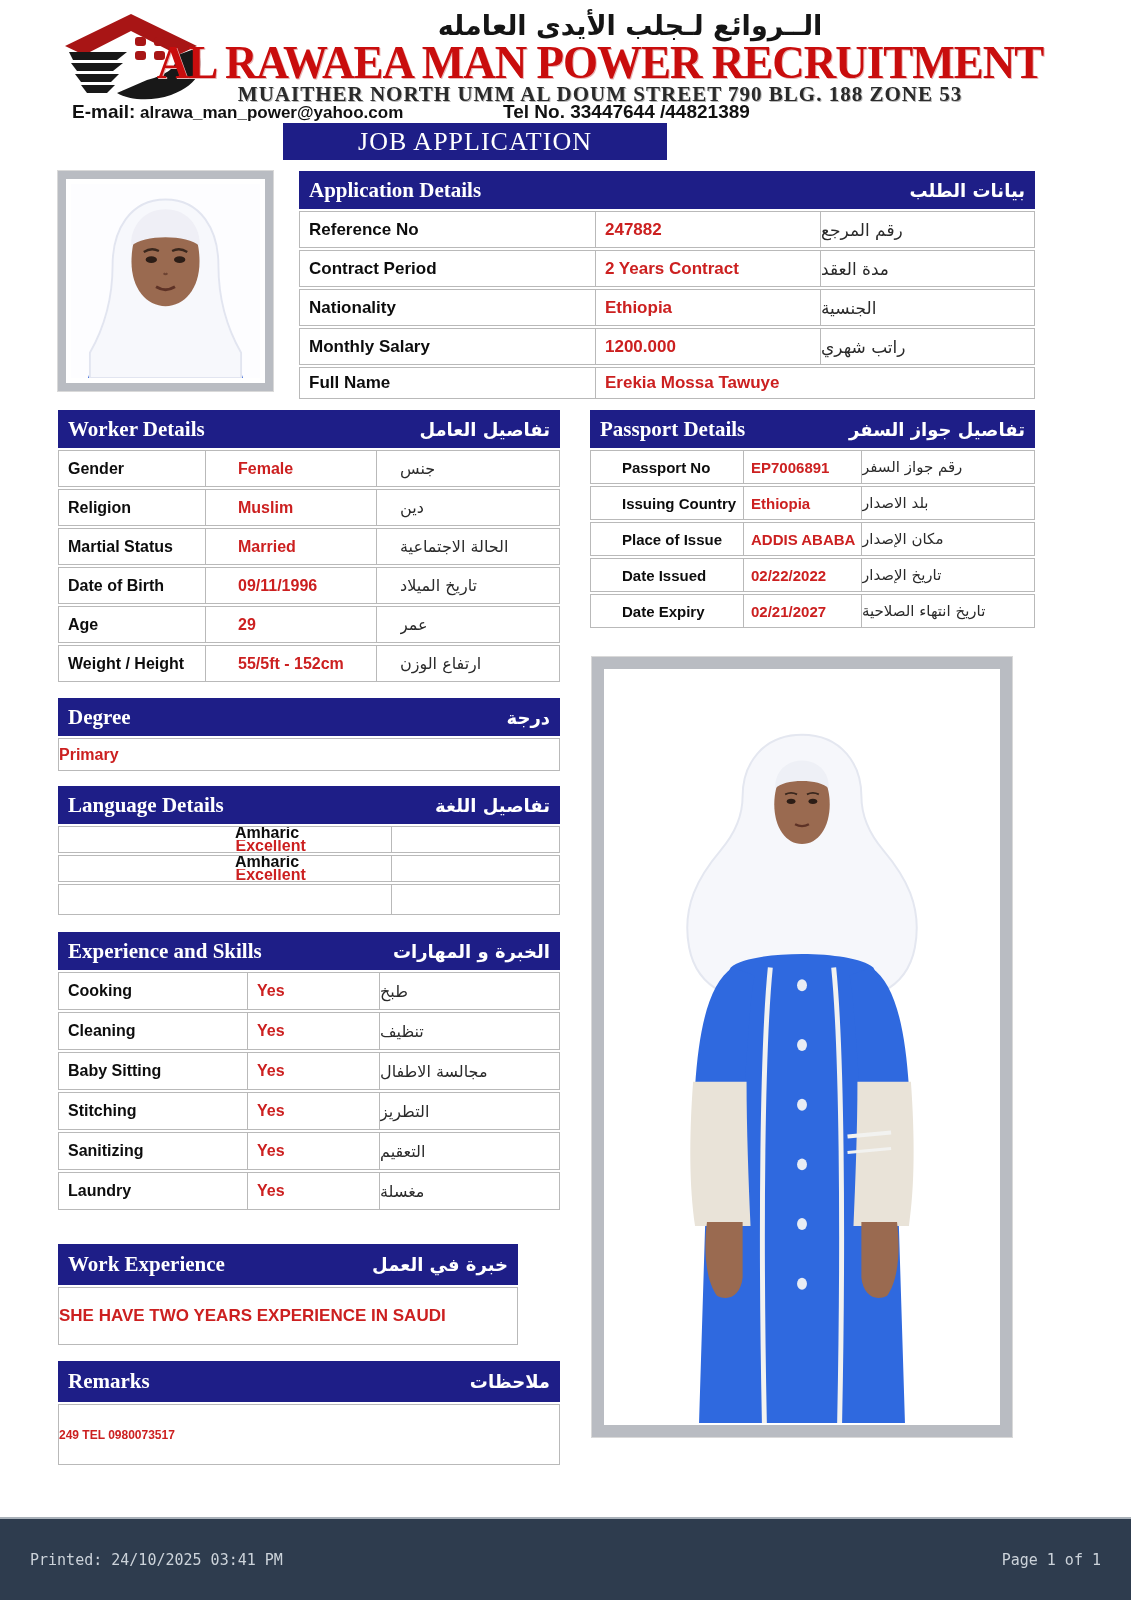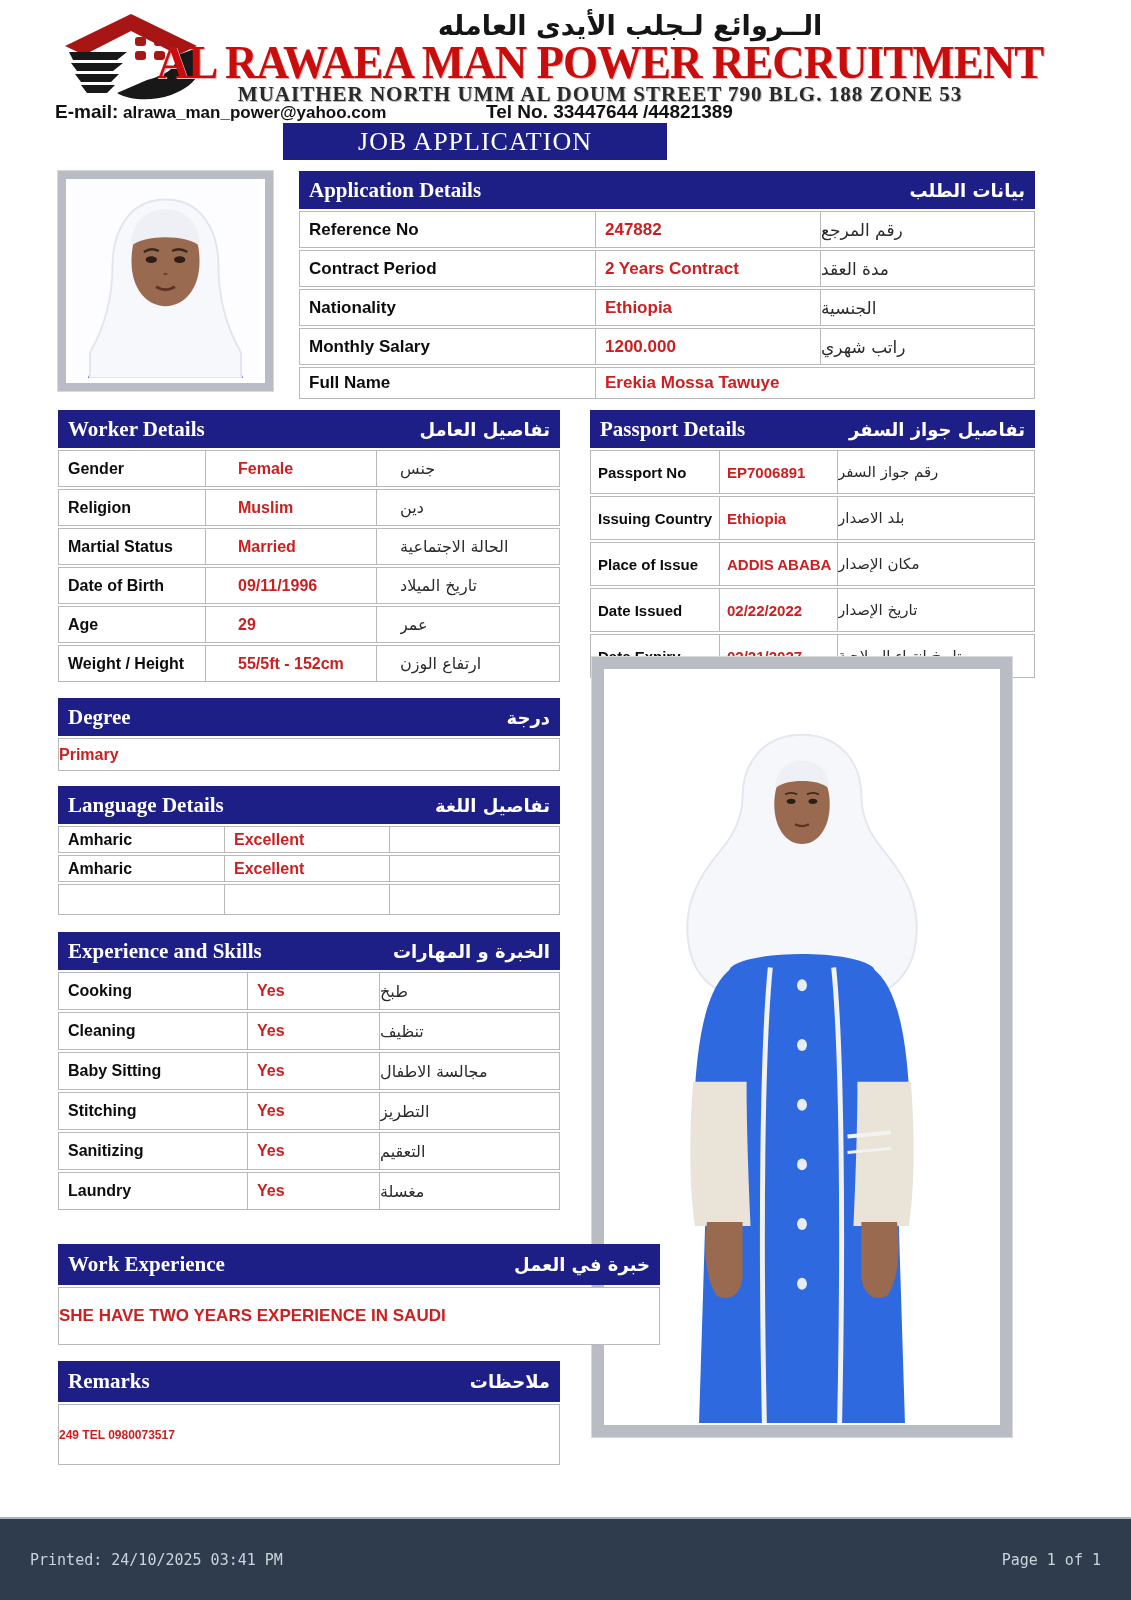--- a/index.html
+++ b/index.html
@@ -19,21 +19,21 @@
     font-family:"Liberation Serif", serif;font-weight:bold;font-size:45px;
     color:#c90d0d;letter-spacing:-1px;text-shadow:1px 1px 0 #e8b7b7;
     transform:scaleY(1.05);
   }
   .address-line{
     position:absolute;left:80px;top:82px;width:1040px;text-align:center;
     font-family:"Liberation Serif", serif;font-weight:bold;font-size:21px;
     color:#2a2a2a;letter-spacing:1px;text-shadow:1px 1px 0 #b9b9b9;
   }
   .contact-line{
-    position:absolute;left:55px;top:101px;width:1000px;
+    position:absolute;left:72px;top:101px;width:1000px;
     font-size:17px;font-weight:bold;color:#111;
   }
   .contact-line .email-label{font-size:19px;}
   .contact-line .email{font-size:17px;}
   .contact-line .tel{font-size:19px;margin-left:95px;}
   .job-bar{
     position:absolute;left:283px;top:123px;width:384px;height:37px;
     background:#1e1e87;color:#fff;display:flex;align-items:center;justify-content:center;
     font-family:"Liberation Serif", serif;font-weight:normal;font-size:26px;letter-spacing:1px;
   }
@@ -75,42 +75,42 @@
   .app-tbl .tr:last-child{height:32px;}
   .app-tbl .tr:last-child .td.value{border-right:none;flex:1;}
   
   .worker-tbl{left:58px;top:410px;width:502px;}
   .worker-tbl .tr{height:37px;gap:23px;}
   .worker-tbl .td.label{width:147px;font-size:16px;}
   .worker-tbl .td.value{width:148px;font-size:16px;}
   .worker-tbl .td.ar{flex:1;font-size:16px;}
   
   .pass-tbl{left:590px;top:410px;width:445px;}
-  .pass-tbl .tr{height:44px;}
+  .pass-tbl .tr{height:34px;padding-left:24px;}
   .pass-tbl .td.label{width:129px;font-size:15px;padding-left:7px;}
   .pass-tbl .td.value{width:118px;font-size:15px;padding-left:7px;}
   .pass-tbl .td.ar{flex:1;font-size:15px;}
   
   .degree-tbl{left:58px;top:698px;width:502px;}
   .degree-tbl .content-box{height:33px;font-size:16px;}
   
   .lang-tbl{left:58px;top:786px;width:502px;}
-  .lang-tbl .tr{height:27px;}
+  .lang-tbl .tr{height:27px;flex-direction:column;}
   .lang-tbl .tr:last-child{height:31px;}
   .lang-tbl .td.label{width:166px;font-size:16px;}
   .lang-tbl .td.value{width:165px;font-size:16px;}
   .lang-tbl .td.ar{flex:1;}
   
   .exp-tbl{left:58px;top:932px;width:502px;}
   .exp-tbl .tr{height:38px;}
   .exp-tbl .td.label{width:189px;font-size:16px;}
   .exp-tbl .td.value{width:132px;font-size:16px;}
   .exp-tbl .td.ar{flex:1;font-size:16px;}
   
-  .workexp-tbl{left:58px;top:1244px;width:602px;}
+  .workexp-tbl{left:58px;top:1244px;width:460px;}
   .workexp-tbl .tbl-head{height:41px;}
   .workexp-tbl .content-box{height:58px;font-size:17px;}
   .remarks-tbl{left:58px;top:1361px;width:502px;}
   .remarks-tbl .tbl-head{height:41px;}
   .remarks-tbl .content-box{height:61px;font-size:12px;}
   
   .footer{
     position:absolute;left:0;top:1517px;width:1131px;height:83px;background:#2e3c4e;
     border-top:2px solid #a9b1b9;box-sizing:border-box;display:flex;align-items:center;
     justify-content:space-between;padding:0 30px;

